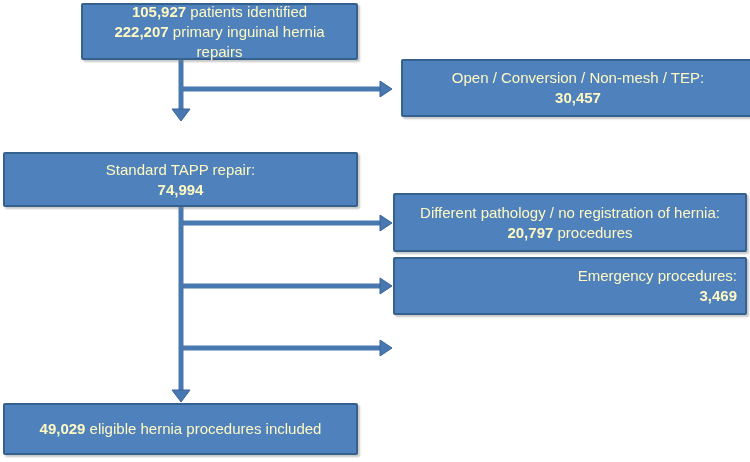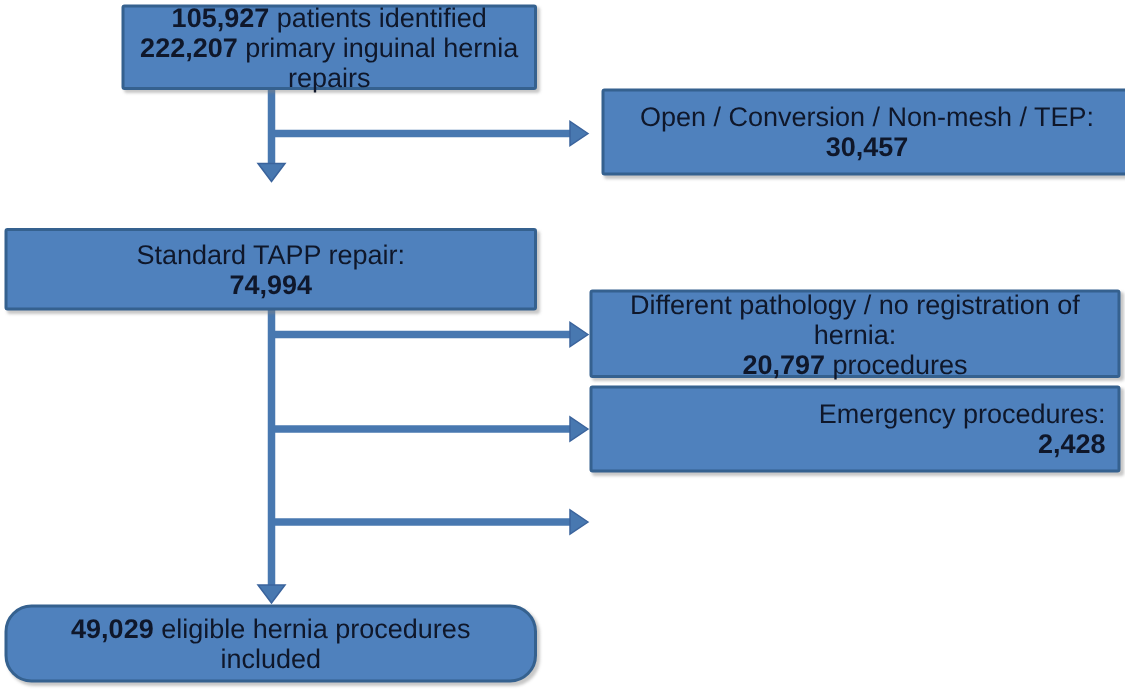--- a/index.html
+++ b/index.html
@@ -10,43 +10,43 @@
     font-family:"Liberation Sans","DejaVu Sans",sans-serif;
     overflow:hidden;
   }
   .flow-box{
     position:absolute;
     box-sizing:border-box;
     background:#4f81bd;
     border:2px solid #35618f;
     border-radius:2px;
     box-shadow:2px 2px 2px rgba(130,130,130,0.45);
-    color:#0f172a;
+    color:#fef9c3;
     display:flex;
     flex-direction:column;
     justify-content:center;
     align-items:center;
     text-align:center;
-    font-size:18px;
+    font-size:15px;
     line-height:20px;
     padding:2px 8px;
   }
   .flow-box .num{font-weight:bold;}
   .arrow-layer{
     position:absolute;left:0;top:0;width:750px;height:462px;
     pointer-events:none;
   }
   
   #box-identified{left:81px;top:3px;width:277px;height:57px;}
   #box-excluded-open{left:401px;top:59px;width:354px;height:58px;}
   #box-tapp{left:3px;top:122px;width:355px;height:55px;margin-top:30px;}
   #box-excluded-pathology{left:393px;top:193px;width:354px;height:59px;}
   #box-excluded-emergency{left:393px;top:257px;width:354px;height:58px;align-items:flex-end;}
   #box-excluded-fixation{left:393px;top:320px;width:354px;height:57px;}
-  #box-included{left:3px;top:403px;width:355px;height:52px;border-radius:18px;}
+  #box-included{left:3px;top:403px;width:355px;height:52px;}
 </style>
 </head>
 <body>
 
 <div class="canvas">
 
   <svg class="arrow-layer" width="750" height="462" viewBox="0 0 750 462" xmlns="http://www.w3.org/2000/svg">
     <g stroke="#4878b0" stroke-width="5" fill="none">
       <line x1="181" y1="60" x2="181" y2="110"></line>
       <line x1="179" y1="89" x2="381" y2="89"></line>
@@ -80,21 +80,21 @@
     <div><span class="num">74,994</span></div>
   </div>
 
   <div class="flow-box" id="box-excluded-pathology">
     <div><span>Different pathology / no registration of hernia:</span></div>
     <div><span class="num">20,797</span><span> procedures</span></div>
   </div>
 
   <div class="flow-box" id="box-excluded-emergency">
     <div><span>Emergency procedures:</span></div>
-    <div><span class="num">2,428</span></div>
+    <div><span class="num">3,469</span></div>
   </div>
 
 
   <div class="flow-box" id="box-included">
     <div><span class="num">49,029</span><span> eligible hernia procedures included</span></div>
   </div>
 
 </div>
 
 </body></html>

